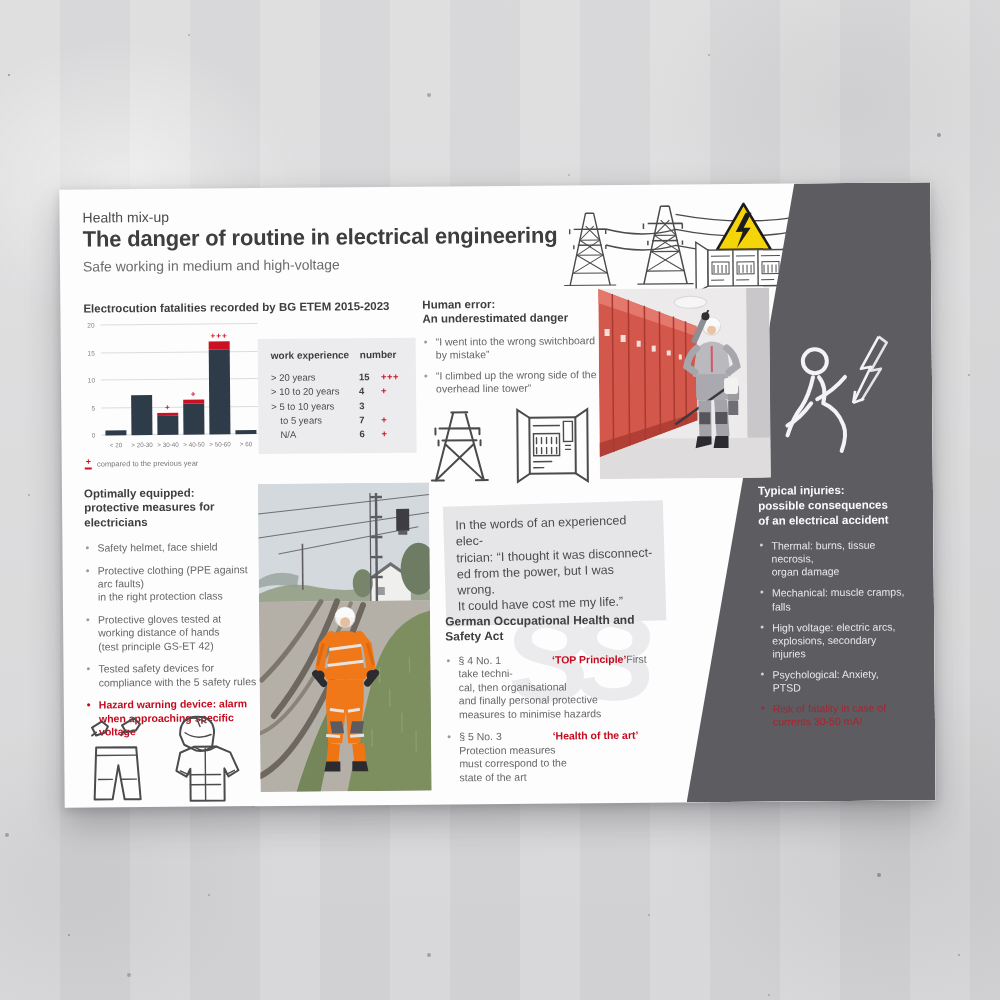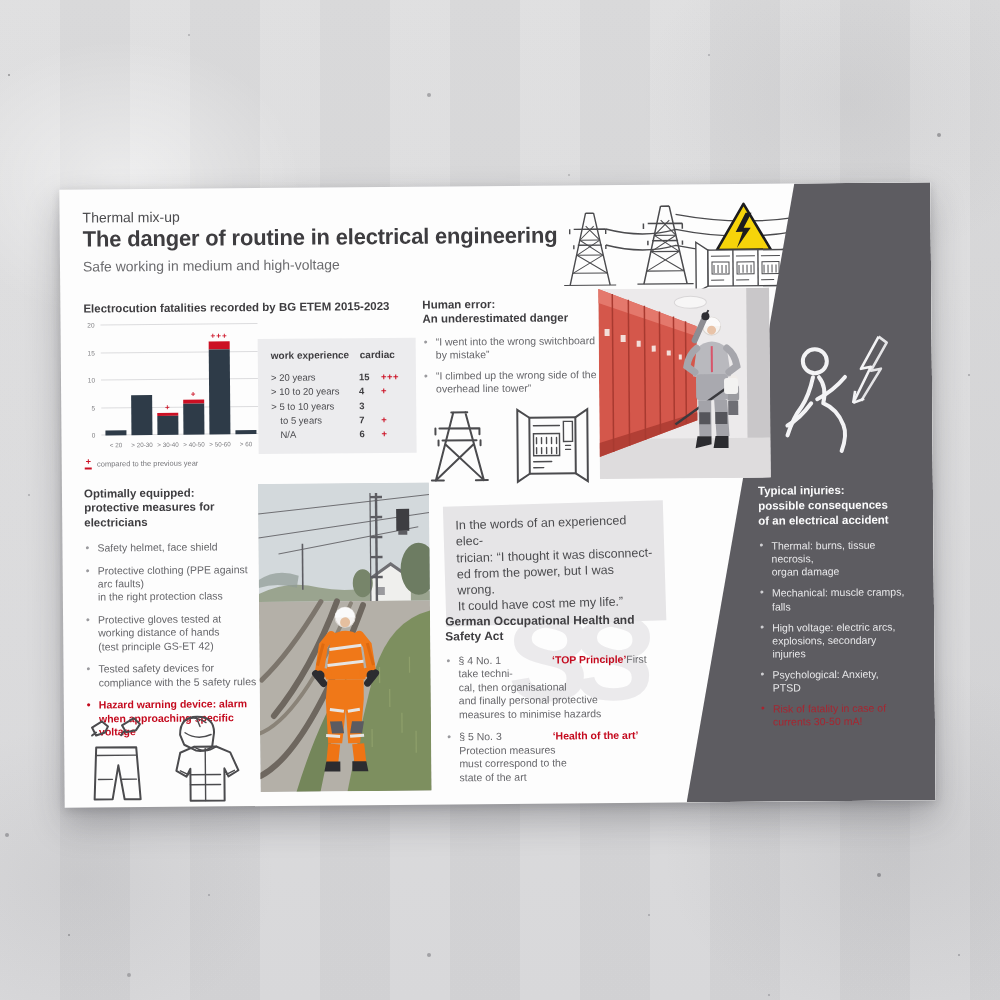--- a/index.html
+++ b/index.html
@@ -106,21 +106,21 @@
   .illu{left:488px;top:8px;width:248px;height:102px;z-index:1;}
   .he-icons{left:368px;top:220px;width:160px;height:80px;}
 </style>
 </head>
 <body>
 
 <div class="abs speckles"></div>
 
 <div class="abs poster">
 
-  <div class="abs kicker">Thermal mix-up</div>
+  <div class="abs kicker">Health mix-up</div>
   <div class="abs title">The danger of routine in electrical engineering</div>
   <div class="abs subtitle">Safe working in medium and high-voltage</div>
 
   <div class="abs illu">
     <svg width="248" height="102" viewBox="0 0 248 102">
       <g stroke="#4b4b4e" stroke-width="1.4" fill="none">
 
         <path d="M58,36 Q95,46 128,37 Q190,50 248,40"></path>
         <path d="M58,52 Q95,62 128,53 Q190,66 248,56"></path>
         <path d="M128,22 Q190,34 248,26"></path>
@@ -229,21 +229,21 @@
     </div>
   </div>
   <div class="abs chart-legend">
     <span class="plus-ul">+</span>
     <span>compared to the previous year</span>
   </div>
 
   <div class="abs data-table">
     <div class="dt-head">
       <div class="dt-label">work experience</div>
-      <div>cardiac</div>
+      <div>number</div>
     </div>
     <div class="dt-row">
       <div class="dt-label">&gt; 20 years</div>
       <div class="dt-val">15</div>
       <div class="dt-marker">+++</div>
     </div>
     <div class="dt-row">
       <div class="dt-label">&gt; 10 to 20 years</div>
       <div class="dt-val">4</div>
       <div class="dt-marker">+</div>

